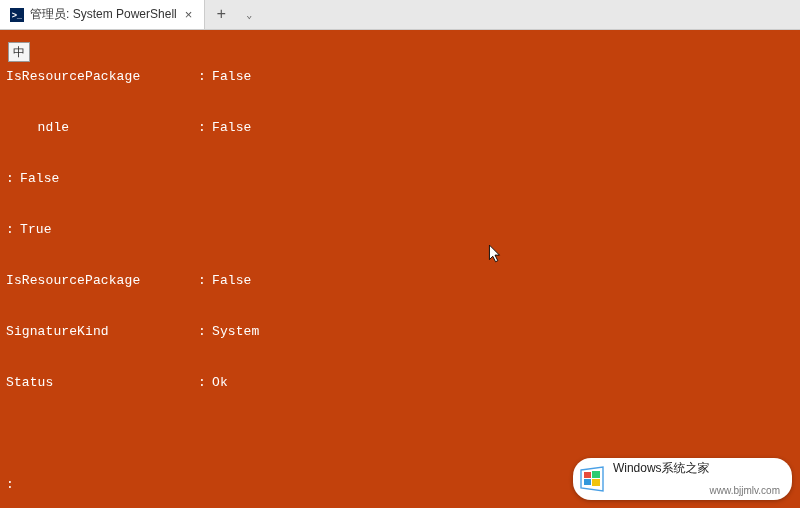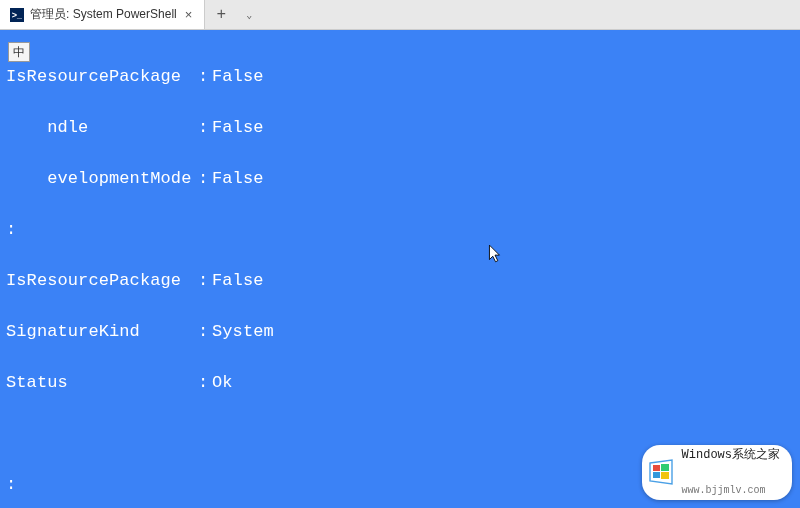--- a/index.html
+++ b/index.html
@@ -31,22 +31,22 @@
   .tab-close { color: #555; font-size: 13px; padding: 0 2px; cursor: pointer; }
   .tab-add {
     width: 32px; display: flex; align-items: center; justify-content: center;
     color: #555; font-size: 16px; cursor: pointer;
   }
   .tab-drop {
     width: 24px; display: flex; align-items: center; justify-content: center;
     color: #555; font-size: 10px; cursor: pointer;
   }
   .terminal {
-    background: #3b82f6; color: #fff;
-    font-size: 17px; line-height: 17px;
+    background: #c2410c; color: #fff;
+    font-size: 13px; line-height: 17px;
     padding: 4px 6px;
     white-space: pre;
     height: calc(100% - 30px);
     overflow: hidden;
     letter-spacing: 0.1px;
   }
   .row { display: flex; }
   .label { min-width: 192px; }
   .colon { width: 14px; }
   .value { flex: 1; white-space: pre-wrap; word-break: break-all; }
@@ -65,42 +65,42 @@
   }
   .watermark {
     position: absolute; right: 8px; bottom: 8px;
     background: #fff; border-radius: 18px;
     padding: 4px 12px 4px 6px;
     display: flex; align-items: center; gap: 8px;
     font-family: "Microsoft YaHei","Segoe UI",sans-serif;
     box-shadow: 0 1px 4px rgba(0,0,0,0.3);
   }
   .wm-logo { width: 26px; height: 26px; }
-  .wm-text { display: flex; flex-direction: column; line-height: 1.05; font-family: Liberation Mono, monospace; }
+  .wm-text { display: flex; flex-direction: row; line-height: 1.05; }
   .wm-title { font-size: 12px; color: #222; font-weight: 500; }
   .wm-url { font-size: 10px; color: #777; margin-top: 24px; }
 </style>
 </head>
 <body>
 
 <div class="titlebar">
   <div class="tab">
     <span class="tab-icon">&gt;_</span>
     <span class="tab-title">管理员: System PowerShell</span>
     <span class="tab-close">×</span>
   </div>
   <div class="tab-add">+</div>
   <div class="tab-drop">⌄</div>
 </div>
 
 <div class="terminal">
   <div class="row"><span class="label">IsResourcePackage</span><span class="colon">: </span><span class="value">False</span></div>
   <div class="row"><span class="label">    ndle</span><span class="colon">: </span><span class="value">False</span></div>
-  <div class="row"><span class="label">    evelopmentMode</span><span class="colon">: </span><span class="value">False</span></div>
-  <div class="row"><span class="colon">: </span></div>
+  <div class="row"><span class="colon">: </span><span class="value">False</span></div>
+  <div class="row"><span class="colon">: </span><span class="value">True</span></div>
   <div class="row"><span class="label">IsResourcePackage</span><span class="colon">: </span><span class="value">False</span></div>
   <div class="row"><span class="label">SignatureKind</span><span class="colon">: </span><span class="value">System</span></div>
   <div class="row"><span class="label">Status</span><span class="colon">: </span><span class="value">Ok</span></div>
   <div class="blank"></div>
   <div class="row"><span class="colon">: </span></div>
   
   
   
   
   

